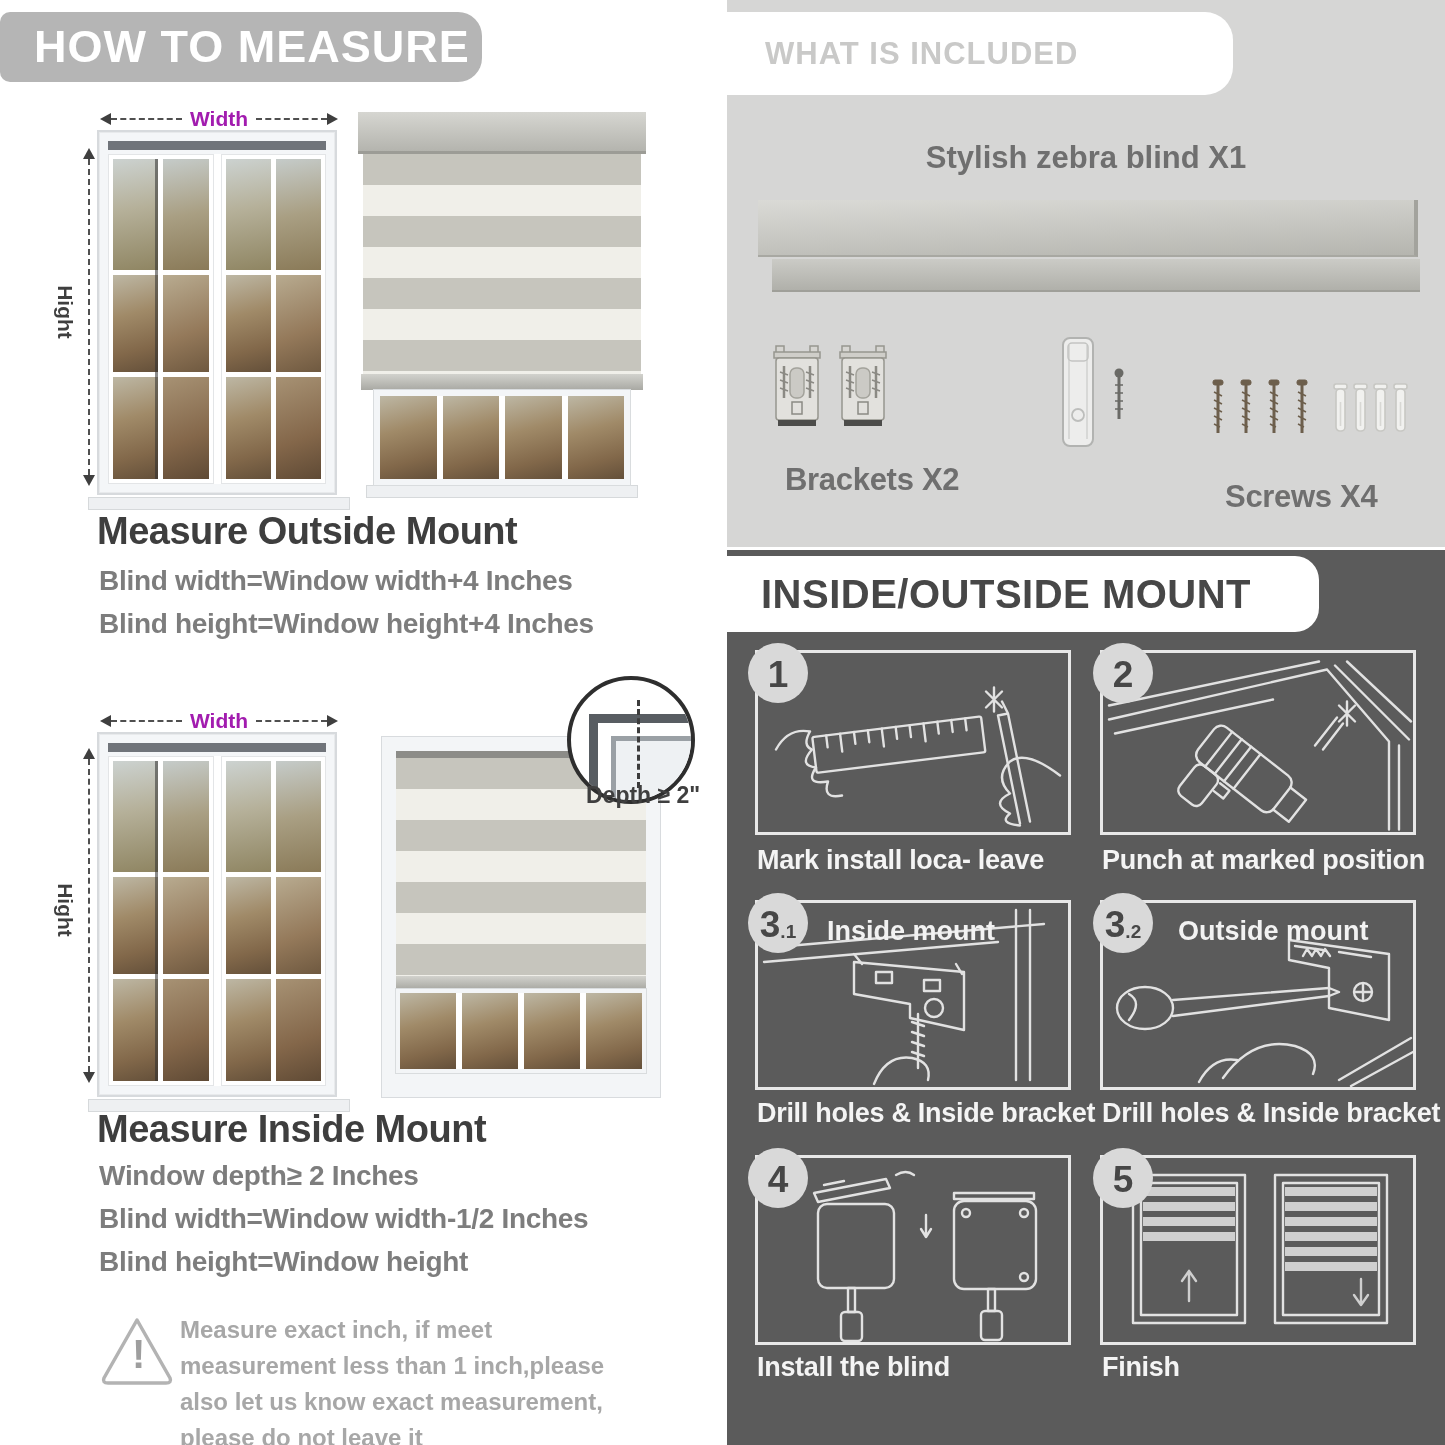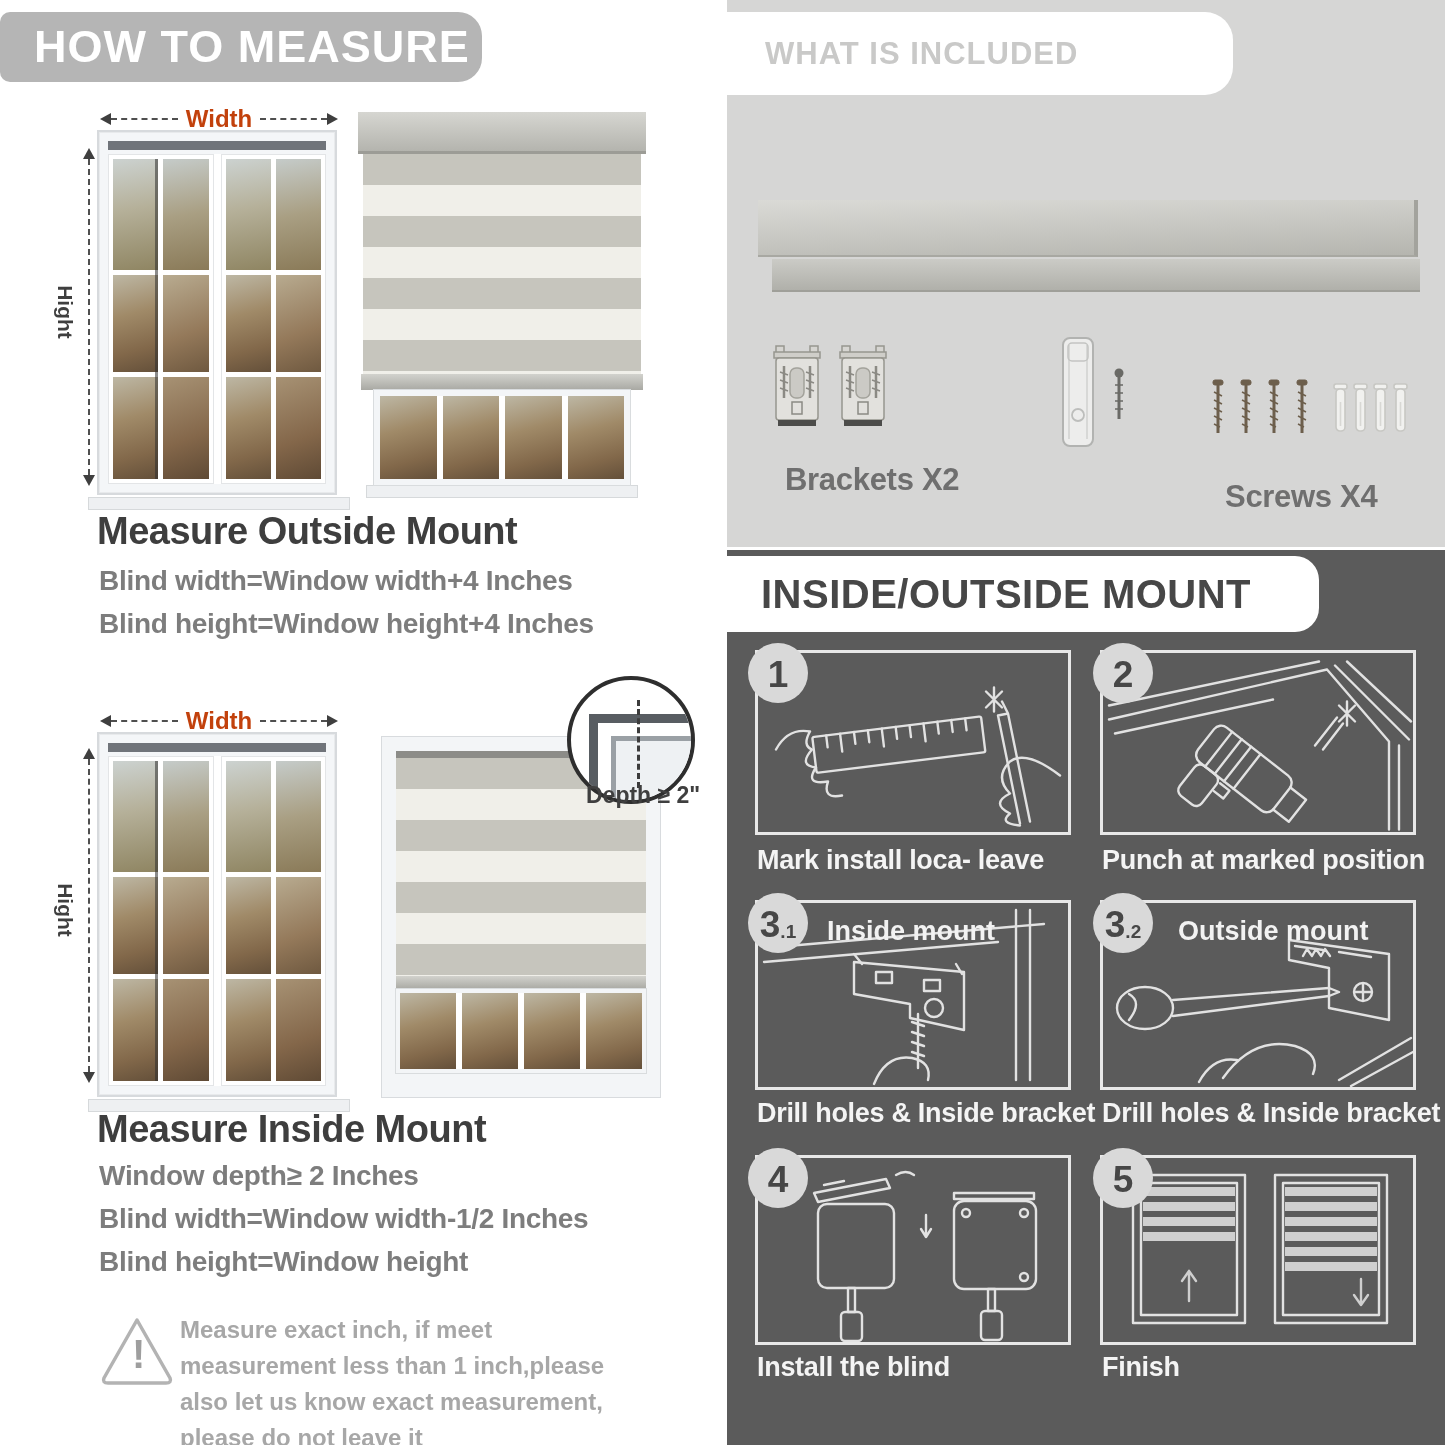--- a/index.html
+++ b/index.html
@@ -16,21 +16,21 @@
   .mount-pill{left:727px;top:556px;width:592px;height:76px;background:#ffffff;border-radius:0 24px 24px 0;}
   .mount-pill span{padding-left:34px;font-size:40px;font-weight:bold;color:#474747;letter-spacing:.5px;}
 
   
   .right-top{position:absolute;left:727px;top:0;width:718px;height:547px;background:#d6d6d5;}
   .right-bottom{position:absolute;left:727px;top:550px;width:718px;height:895px;background:#5b5b5b;}
 
   
   .harrow{position:absolute;display:flex;align-items:center;height:22px;}
   .harrow .seg{flex:1;border-top:2px dashed #4f4f4f;height:0;}
-  .harrow .lbl{padding:0 8px;font-size:24px;font-weight:bold;color:#c2410c;}
+  .harrow .lbl{padding:0 8px;font-size:21px;font-weight:bold;color:#a21caf;}
   .harrow .tri-l,.harrow .tri-r{width:0;height:0;border-top:6px solid transparent;border-bottom:6px solid transparent;}
   .harrow .tri-l{border-right:11px solid #3f3f3f;}
   .harrow .tri-r{border-left:11px solid #3f3f3f;}
   .varrow{position:absolute;width:22px;display:flex;flex-direction:column;align-items:center;}
   .varrow .vseg{flex:1;border-left:2px dashed #4f4f4f;width:0;}
   .varrow .tri-u{width:0;height:0;border-left:6px solid transparent;border-right:6px solid transparent;border-bottom:11px solid #3f3f3f;}
   .varrow .tri-d{width:0;height:0;border-left:6px solid transparent;border-right:6px solid transparent;border-top:11px solid #3f3f3f;}
   .vlabel{position:absolute;font-size:21px;font-weight:bold;color:#3f3f3f;transform:rotate(90deg);transform-origin:center;}
 
   
@@ -225,20 +225,21 @@
   <svg class="warn-tri" style="left:98px;top:1312px;" width="78" height="78" viewBox="0 0 78 78" data-interactable="false">
     <path d="M39 8 L72 66 Q74 71 68 71 L10 71 Q4 71 6 66 Z" fill="none" stroke="#b3b3b3" stroke-width="3.5" stroke-linejoin="round"></path>
   </svg>
   <span class="warn-bang" style="left:132px;top:1332px;" data-interactable="false">!</span>
   <div class="warning-text" style="left:180px;top:1312px;" data-interactable="false">Measure exact inch, if meet measurement less than 1 inch,please also let us know exact measurement, please do not leave it</div>
 
   <div class="pill included-pill" data-interactable="false">
     <span data-interactable="false">WHAT IS INCLUDED</span>
   </div>
 
+  <div class="product-label" data-interactable="false">Stylish zebra blind X1</div>
   <div class="bar1" data-interactable="false"></div>
   <div class="bar2" data-interactable="false"></div>
 
   <svg class="item-art" style="left:768px;top:342px;" width="124" height="102" viewBox="0 0 124 102" data-interactable="false">
     <g>
       <rect x="8" y="4" width="8" height="7" fill="#d6d5d1" stroke="#97968f" stroke-width="1.5"></rect>
       <rect x="42" y="4" width="8" height="7" fill="#d6d5d1" stroke="#97968f" stroke-width="1.5"></rect>
       <rect x="6" y="10" width="46" height="6" fill="#cfcec9" stroke="#97968f" stroke-width="1.5"></rect>
       <rect x="8" y="16" width="42" height="62" rx="3" fill="#e2e1dd" stroke="#97968f" stroke-width="1.5"></rect>
       <rect x="22" y="26" width="14" height="30" rx="6" fill="#cbcac5" stroke="#a3a29b" stroke-width="1.5"></rect>

